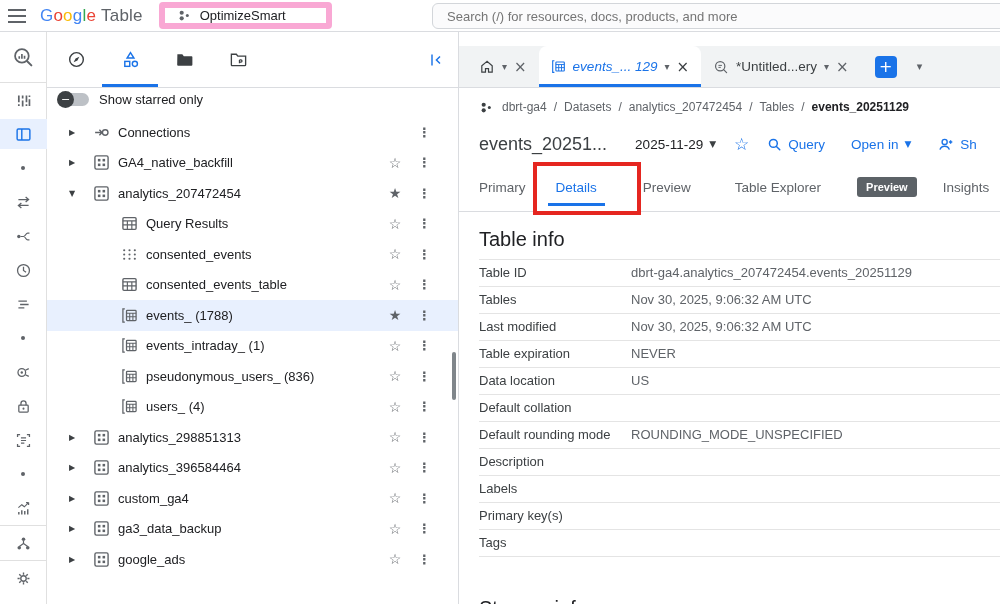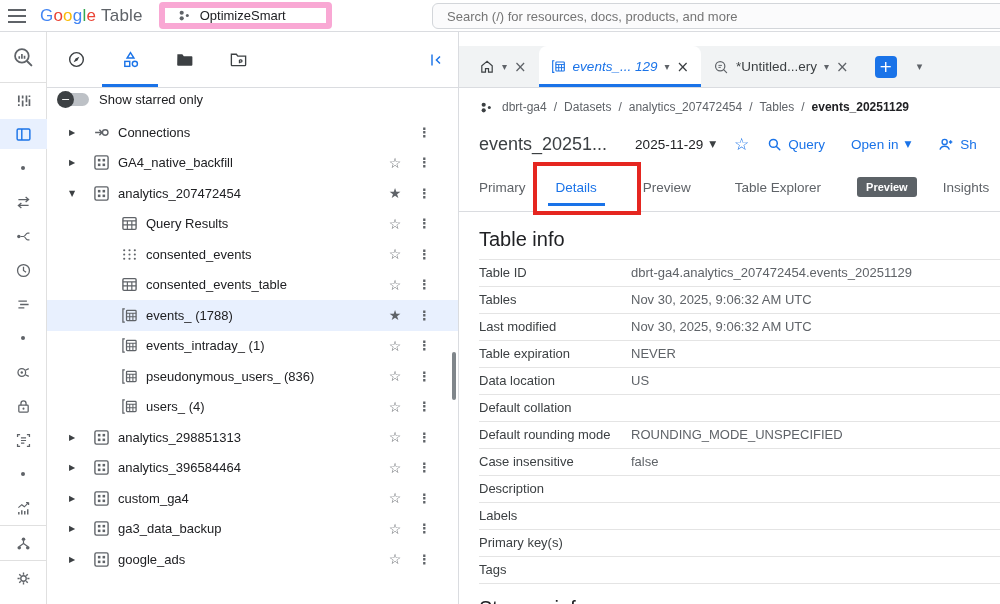--- a/index.html
+++ b/index.html
@@ -637,24 +637,20 @@
       </div>
       <div class="irow">
         <span class="ilabel">Default collation</span>
         <span class="ivalue"></span>
       </div>
       <div class="irow">
         <span class="ilabel">Default rounding mode</span>
         <span class="ivalue">ROUNDING_MODE_UNSPECIFIED</span>
       </div>
       <div class="irow">
-        <span class="ilabel">Case insensitive</span>
-        <span class="ivalue">false</span>
-      </div>
-      <div class="irow">
         <span class="ilabel">Description</span>
         <span class="ivalue"></span>
       </div>
       <div class="irow">
         <span class="ilabel">Labels</span>
         <span class="ivalue"></span>
       </div>
       <div class="irow">
         <span class="ilabel">Primary key(s)</span>
         <span class="ivalue"></span>

